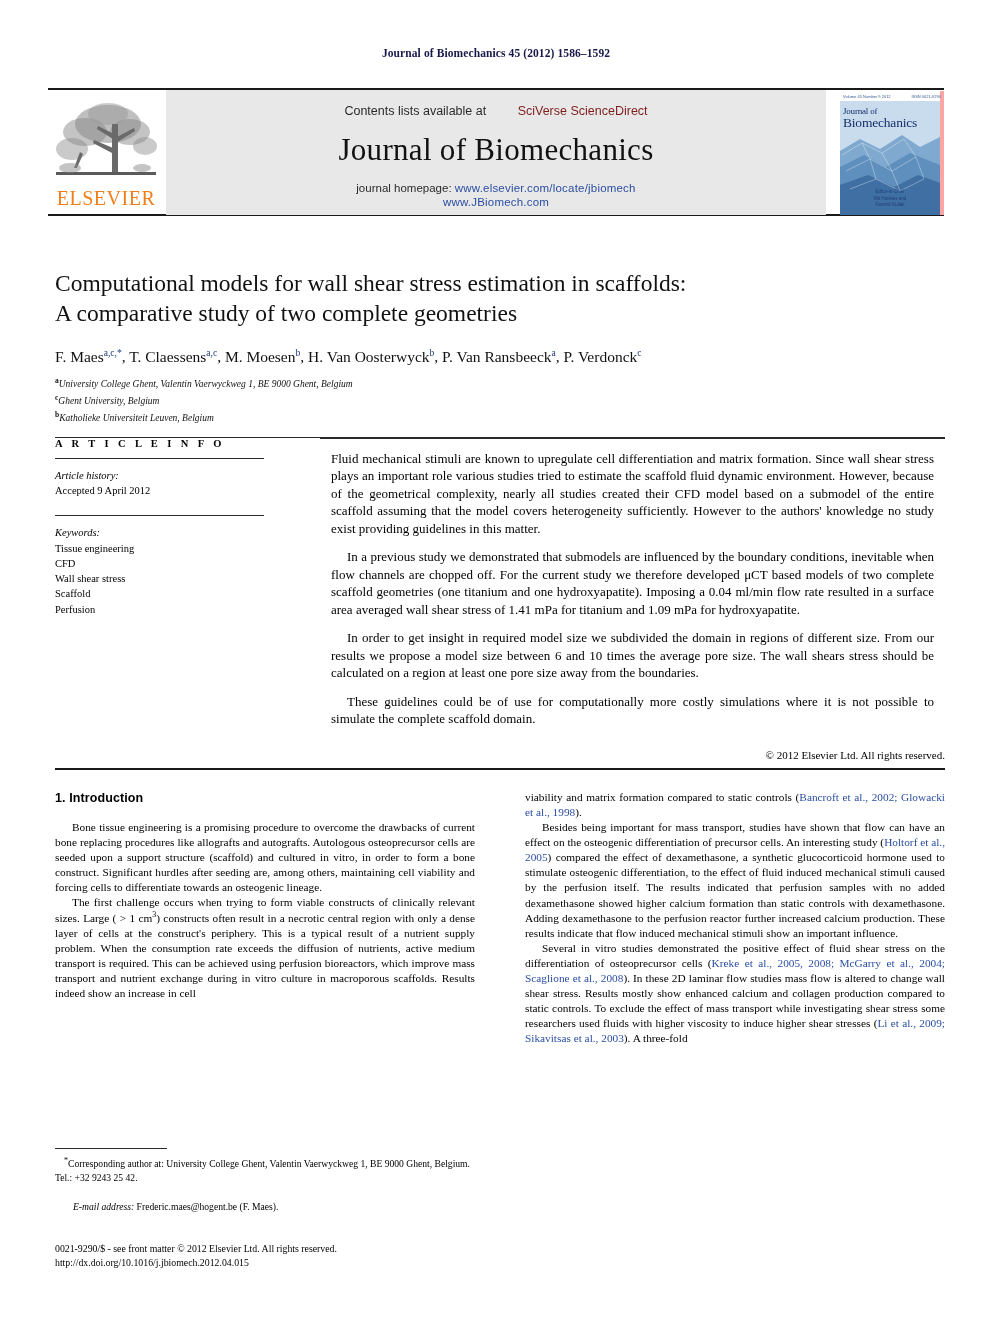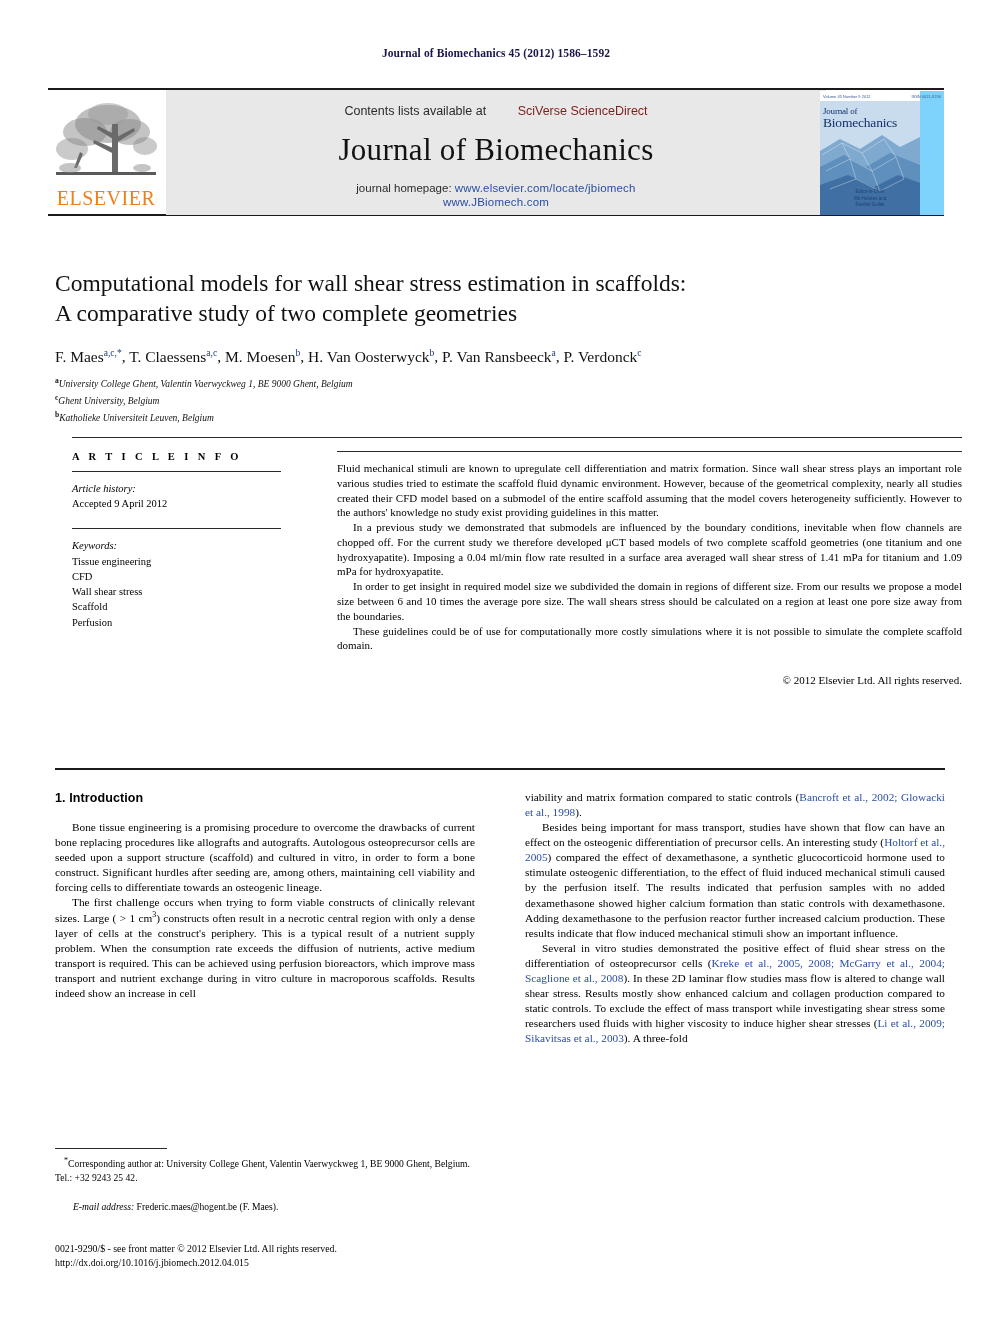--- a/index.html
+++ b/index.html
@@ -110,24 +110,24 @@
     font-size: 20px;
     letter-spacing: .5px;
     color: #f07f1a;
   }
 
   
   .cover-thumb {
     position: absolute;
     right: 0px;
     top: 1px;
-    width: 124px;
+    width: 104px;
     height: 124px;
     overflow: hidden;
-    background: #7dd3fc;
+    background: #fca5a5;
   }
   .cover-title {
     position: absolute;
     left: 3px;
     top: 16px;
     width: 104px;
     font-family: "Liberation Serif", serif;
     font-size: 13.5px;
     color: #14306b;
     line-height: 1.0;
@@ -200,24 +200,23 @@
     font-style: normal;
     font-size: 7.5px;
     vertical-align: super;
     font-weight: bold;
   }
 
   
   .info-band {
     position: absolute;
     top: 437px;
-    left: 72px;
+    left: 55px;
     width: 890px;
     border-top: 1.2px solid #2a2a2a;
-    padding-top: 13px;
   }
   .band-cols {
     display: flex;
     gap: 0px;
   }
   .col-info { width: 253px; flex: 0 0 253px; }
   .col-abs  { width: 625px; flex: 0 0 625px; margin-left: 12px; }
 
   .sec-head {
     font-family: "Liberation Serif", serif;
@@ -241,24 +240,24 @@
     font-size: 10.5px;
     line-height: 1.45;
   }
   .info-gap { height: 17px; }
   .keywords-list div {
     font-size: 10.5px;
     line-height: 1.45;
   }
 
   .abs-p {
-    font-size: 11px;
+    font-size: 13px;
     line-height: 1.345;
     text-align: justify;
-    margin: 0;
+    margin: 11px;
     text-indent: 16px;
     color: #000;
   }
   .abs-p.first { text-indent: 0; }
   .copyright {
     margin-top: 21px;
     text-align: right;
     font-size: 11px;
   }
   .band-rule-bottom {

